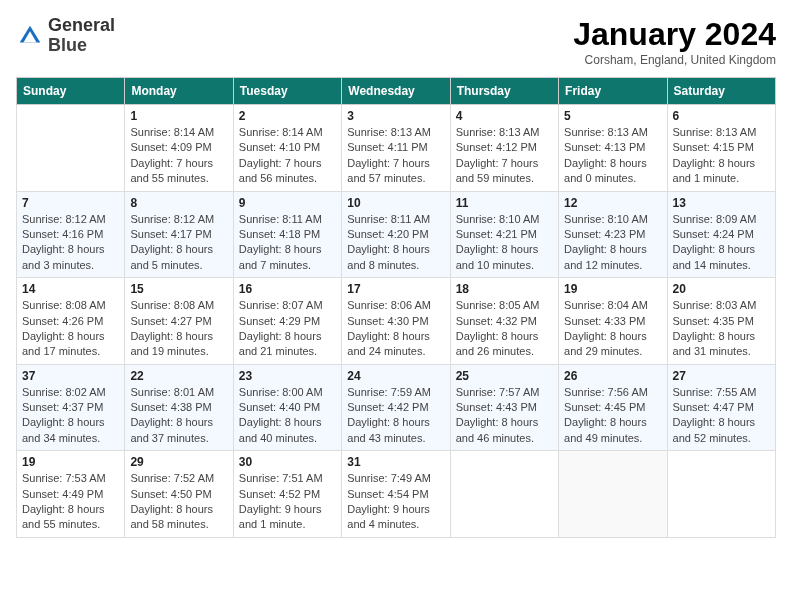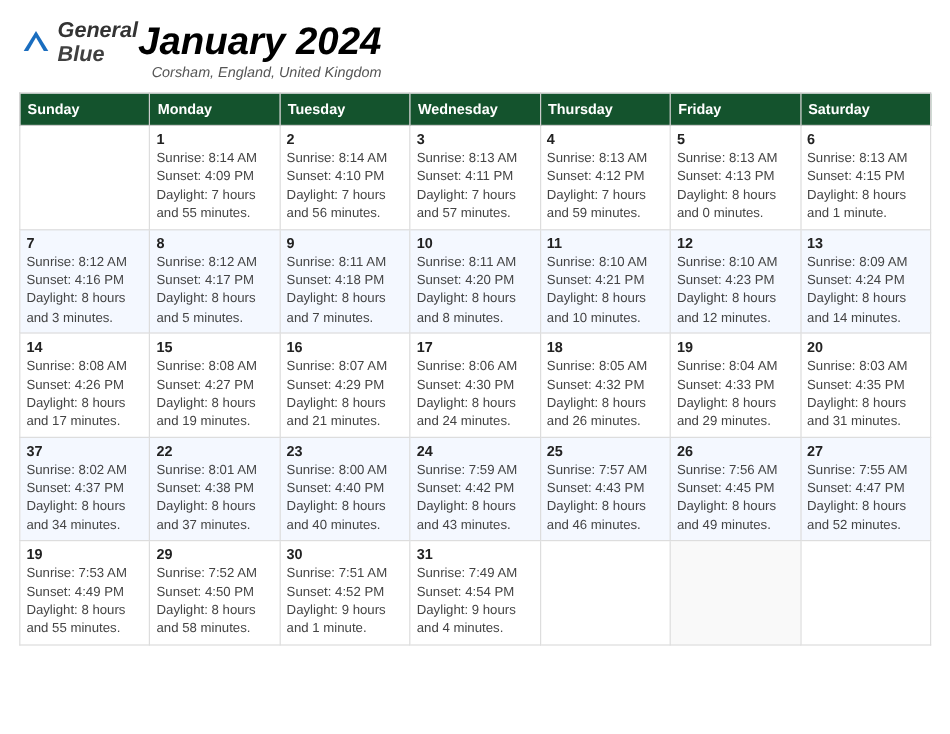--- a/index.html
+++ b/index.html
@@ -5,23 +5,23 @@
     * { box-sizing: border-box; margin: 0; padding: 0; }
     body {
       font-family: Arial, sans-serif;
       background: #fff;
       width: 792px;
       min-height: 612px;
       padding: 16px;
     }
     .header {
       display: flex;
+      justify-content: space-between;
       align-items: flex-start;
       margin-bottom: 10px;
-      font-style: italic;
     }
     .logo {
       display: flex;
       align-items: center;
       gap: 4px;
     }
     .logo-text {
       font-size: 18px;
       font-weight: bold;
       line-height: 1.1;
@@ -43,21 +43,21 @@
     .location {
       font-size: 12px;
       color: #555;
     }
     .calendar {
       width: 100%;
       border-collapse: collapse;
       font-size: 11px;
     }
     .calendar th {
-      background: #14532d;
+      background: #0f766e;
       color: #fff;
       text-align: left;
       padding: 6px 6px;
       font-size: 12px;
       font-weight: bold;
       border: 1px solid #ccc;
     }
     .calendar td {
       vertical-align: top;
       border: 1px solid #ddd;

